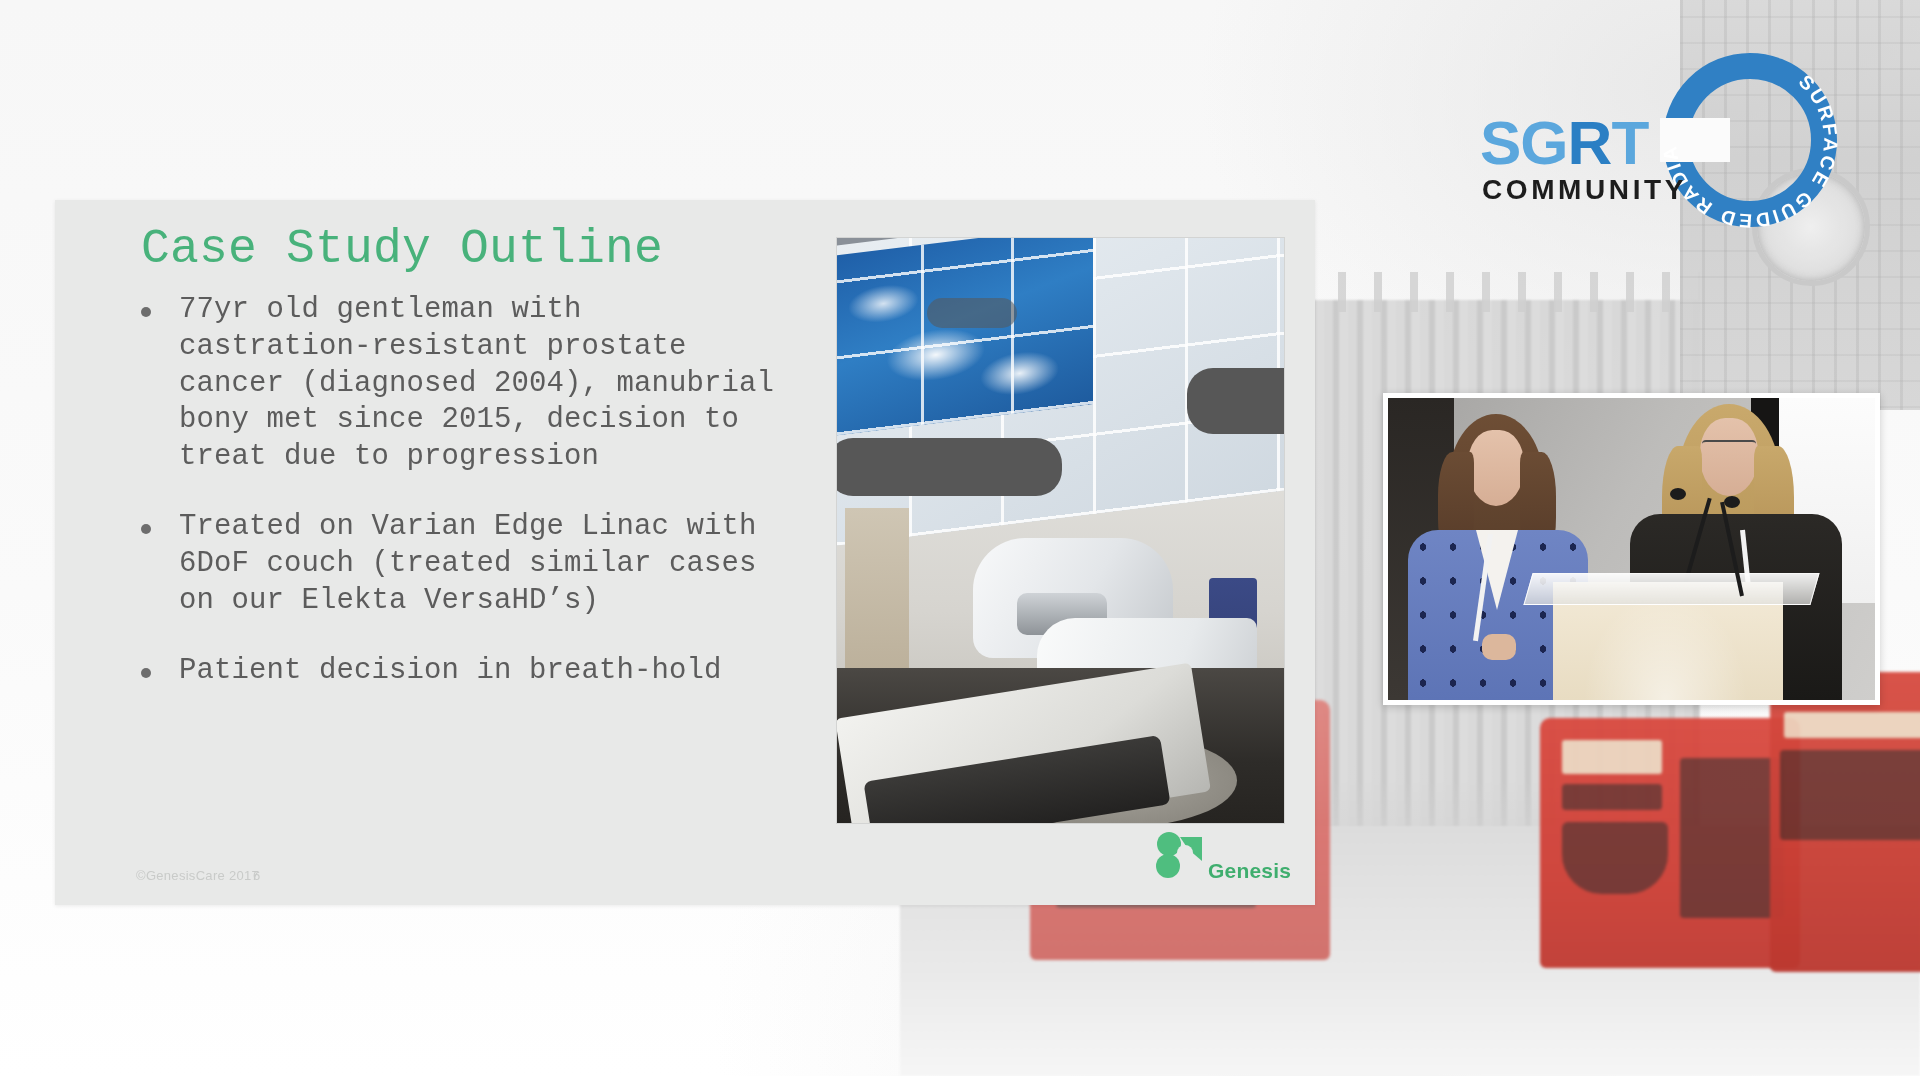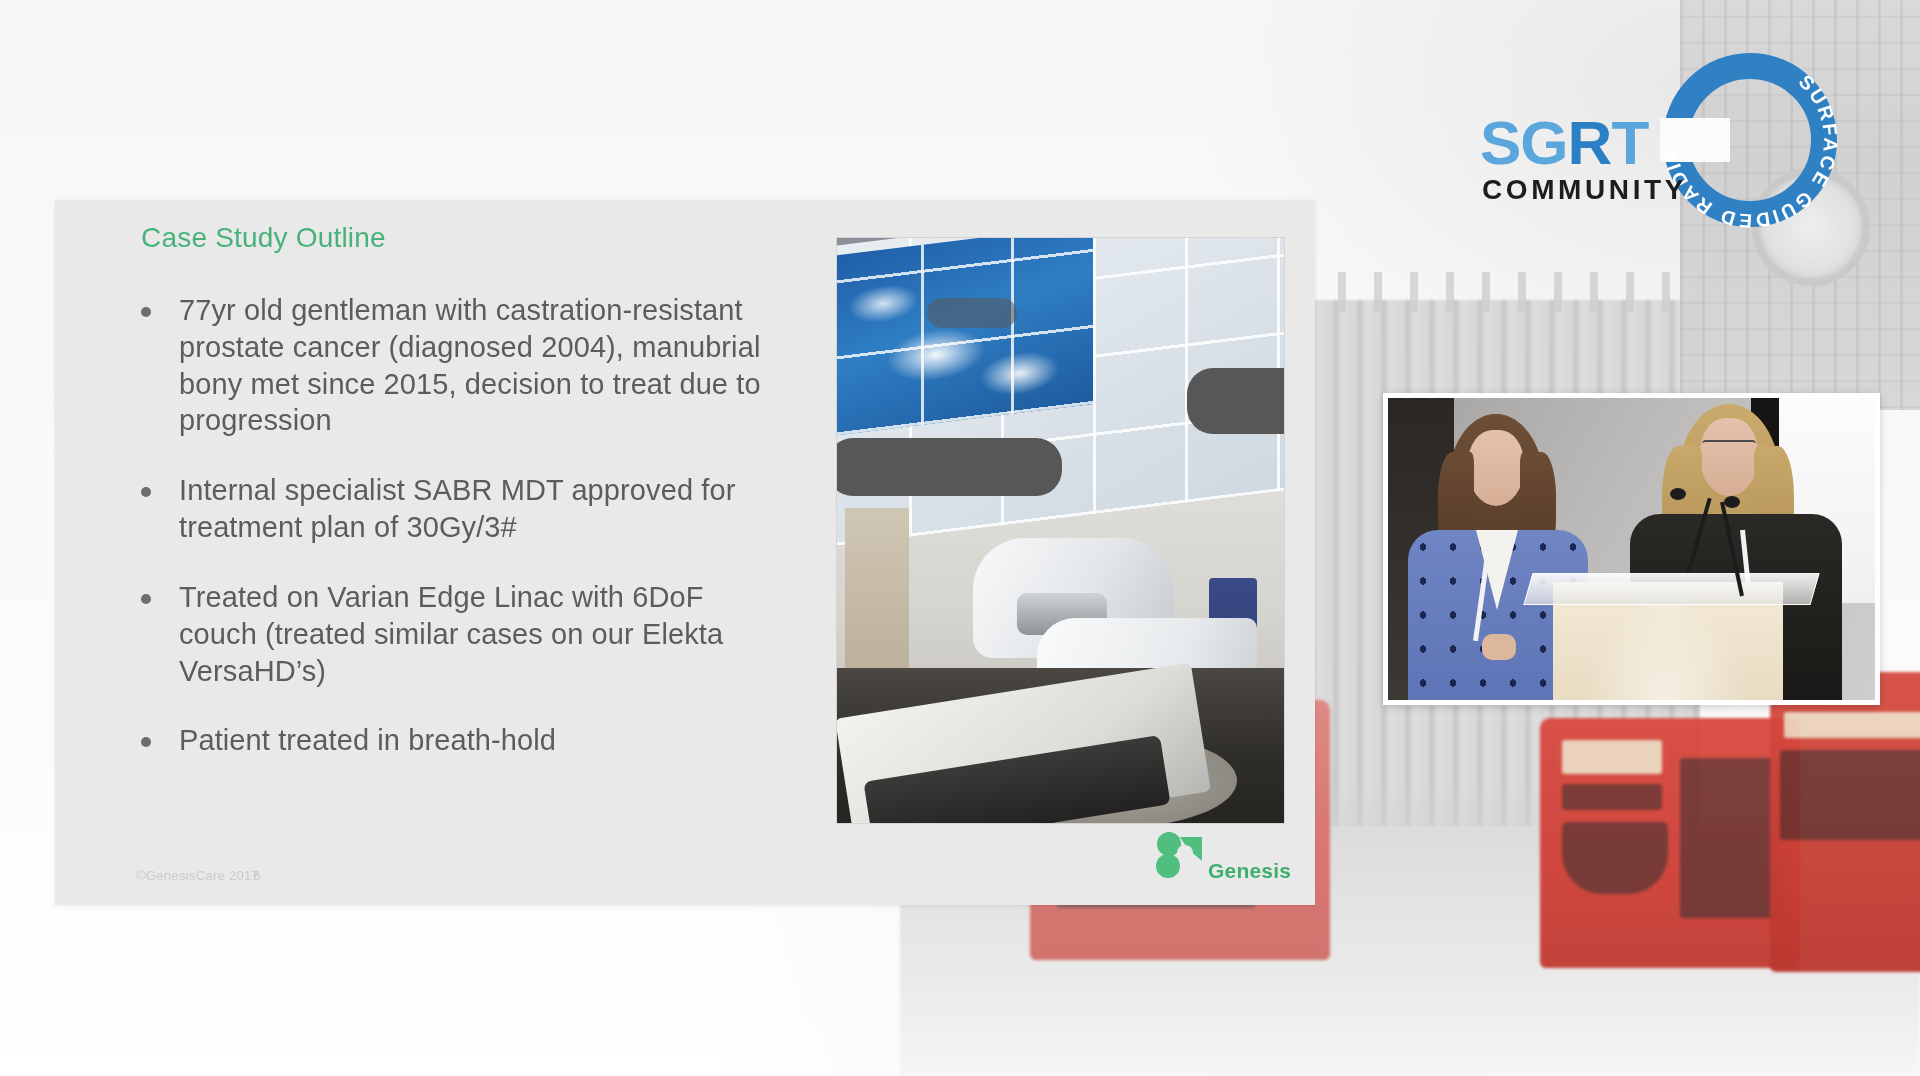--- a/index.html
+++ b/index.html
@@ -151,23 +151,24 @@
   .slide {
     position: absolute;
     left: 55px; top: 200px;
     width: 1260px; height: 705px;
     background: #e8e9e8;
     box-shadow: 0 1px 4px rgba(0,0,0,.08);
   }
   .slide-title {
     position: absolute;
     left: 86px; top: 22px;
-    font-size: 28px;
+    font-size: 48px;
     color: #48b27b;
     letter-spacing: .2px;
+    font-family: Liberation Mono, monospace;
   }
   .bullets {
     position: absolute;
     left: 86px; top: 92px;
     width: 640px;
   }
   .bullet {
     position: relative;
     display: flex;
     margin-bottom: 33px;
@@ -178,20 +179,21 @@
     border-radius: 50%;
     background: #6d6d6d;
     margin-top: 15px;
     margin-right: 28px;
   }
   .bullet-text {
     font-size: 29px;
     line-height: 1.27;
     color: #5c5c5c;
     letter-spacing: .1px;
+    font-family: Liberation Mono, monospace;
   }
   .slide-footer-left {
     position: absolute;
     left: 81px; bottom: 22px;
     font-size: 13px;
     color: #c9cbc9;
     letter-spacing: .3px;
   }
   .slide-footer-page {
     position: absolute;
@@ -487,29 +489,25 @@
 
     <div class="slide-title">Case Study Outline</div>
 
     <div class="bullets">
       <div class="bullet">
         <span class="bullet-dot"></span>
         <span class="bullet-text">77yr old gentleman with castration-resistant prostate cancer (diagnosed 2004), manubrial bony met since 2015, decision to treat due to progression</span>
       </div>
       <div class="bullet">
         <span class="bullet-dot"></span>
-        <span class="bullet-text">Internal specialist SABR MDT approved for treatment plan of 30Gy/3#</span>
-      </div>
-      <div class="bullet">
-        <span class="bullet-dot"></span>
         <span class="bullet-text">Treated on Varian Edge Linac with 6DoF couch (treated similar cases on our Elekta VersaHD’s)</span>
       </div>
       <div class="bullet">
         <span class="bullet-dot"></span>
-        <span class="bullet-text">Patient treated in breath-hold</span>
+        <span class="bullet-text">Patient decision in breath-hold</span>
       </div>
     </div>
 
     <div class="linac-photo">
       <div class="wall"></div>
       <div class="ceiling">
         <div class="ceiling-grid"></div>
       </div>
       <div class="sky-panel"></div>
 

